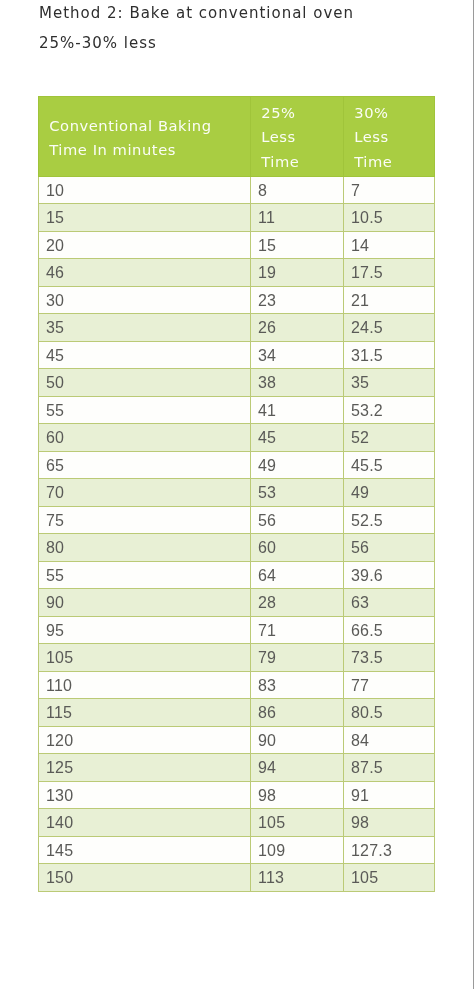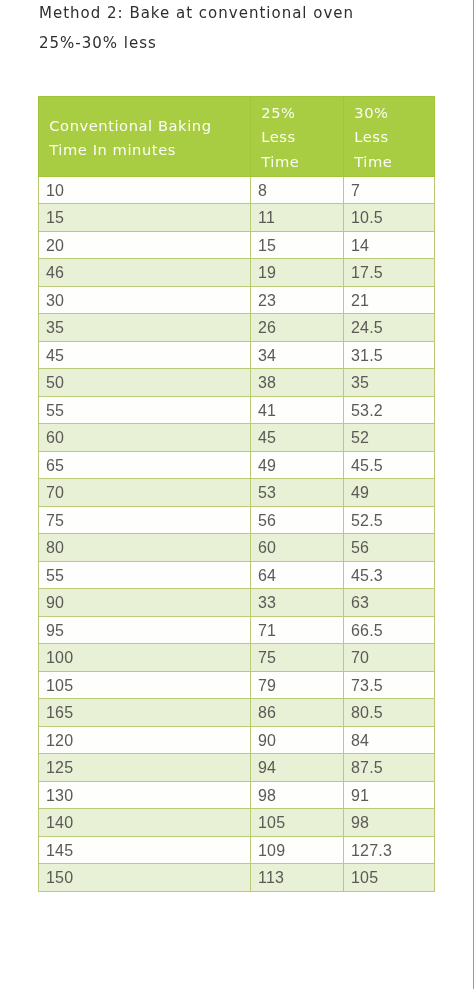--- a/index.html
+++ b/index.html
@@ -147,44 +147,44 @@
           <td>52.5</td>
         </tr>
         <tr>
           <td>80</td>
           <td>60</td>
           <td>56</td>
         </tr>
         <tr>
           <td>55</td>
           <td>64</td>
-          <td>45.3</td>
+          <td>39.6</td>
         </tr>
         <tr>
           <td>90</td>
-          <td>33</td>
+          <td>28</td>
           <td>63</td>
         </tr>
         <tr>
           <td>95</td>
           <td>71</td>
           <td>66.5</td>
         </tr>
         <tr>
-          <td>100</td>
-          <td>75</td>
-          <td>70</td>
-        </tr>
-        <tr>
           <td>105</td>
           <td>79</td>
           <td>73.5</td>
         </tr>
         <tr>
-          <td>165</td>
+          <td>110</td>
+          <td>83</td>
+          <td>77</td>
+        </tr>
+        <tr>
+          <td>115</td>
           <td>86</td>
           <td>80.5</td>
         </tr>
         <tr>
           <td>120</td>
           <td>90</td>
           <td>84</td>
         </tr>
         <tr>
           <td>125</td>

